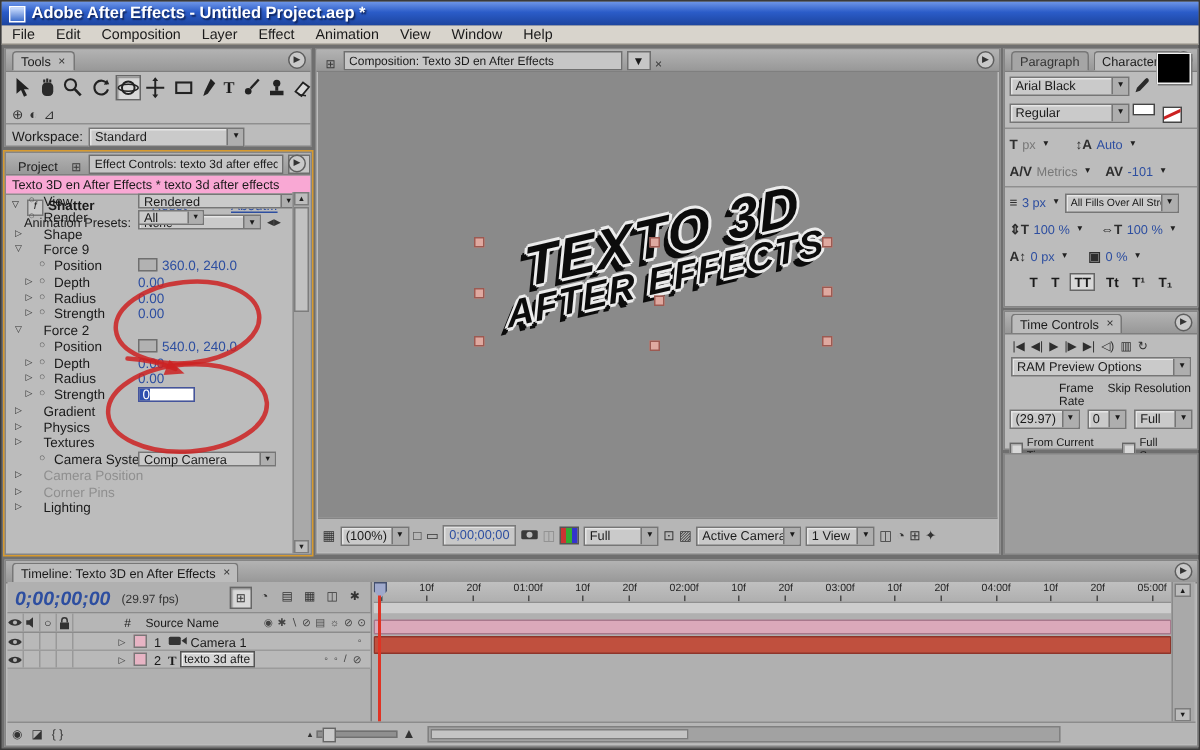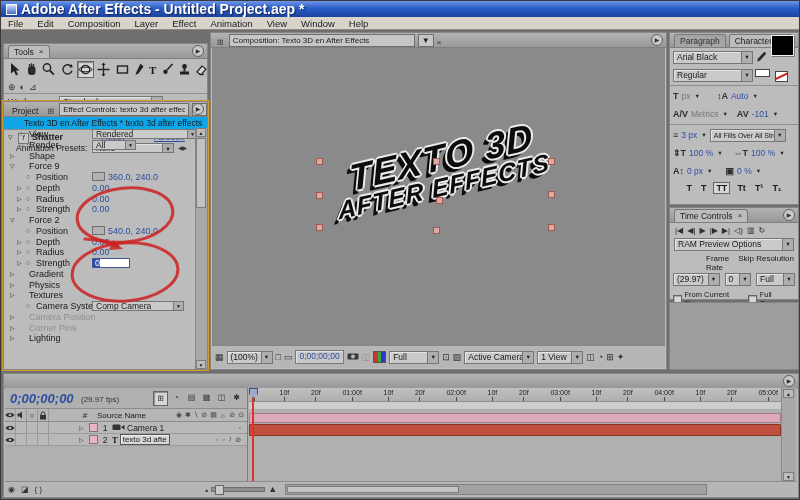--- a/index.html
+++ b/index.html
@@ -3,21 +3,21 @@
 <meta charset="utf-8">
 <style>
   html,body{margin:0;padding:0;background:#555;}
   .window{position:relative;width:800px;height:500px;background:#6f6f6f;overflow:hidden;
           font-family:"Liberation Sans",sans-serif;color:#1a1a1a;border:1px solid #3a3a3a;box-sizing:border-box;}
   
   .titlebar{position:absolute;left:0;top:0;width:800px;height:16px;
             background:linear-gradient(#6f97e8,#2b5cc8 45%,#1c449e);display:flex;align-items:center;gap:4px;
             padding:0 5px;box-sizing:border-box;}
   .titlebar .app-ico{width:11px;height:11px;background:linear-gradient(#cfe0ff,#3f6ecb);border:1px solid #fff;box-sizing:border-box;}
-  .titlebar .ttl{color:#fff;font-size:14px;font-weight:bold;text-shadow:1px 1px 1px #10255c;white-space:nowrap;}
+  .titlebar .ttl{color:#fff;font-size:11px;font-weight:bold;text-shadow:1px 1px 1px #10255c;white-space:nowrap;}
   .menubar{position:absolute;left:0;top:16px;width:800px;height:13px;background:#d8d4cc;border-bottom:1px solid #8f8b83;
            display:flex;align-items:center;font-size:9.5px;box-sizing:border-box;}
   .menu-item{padding:0 7px;}
   
   .panel{position:absolute;background:#bcbcbc;border:1px solid #858585;box-sizing:border-box;}
   .tabstrip{position:relative;height:14px;background:linear-gradient(#b3b3b3,#989898);border-bottom:1px solid #7f7f7f;
             display:flex;align-items:flex-end;gap:3px;padding-left:4px;}
   .tab{height:12px;line-height:12px;font-size:8.5px;padding:0 5px;background:#bcbcbc;border:1px solid #777;border-bottom:none;
        border-radius:3px 3px 0 0;display:flex;align-items:center;gap:3px;white-space:nowrap;}
   .tab.inactive{background:#a5a5a5;color:#333;}
@@ -28,30 +28,30 @@
   .boxtab{height:11px;line-height:11px;font-size:8px;background:#c6c6c6;border:1px solid #6f6f6f;padding:0 3px;
           white-space:nowrap;overflow:hidden;display:flex;align-items:center;text-align:right;}
   .mini-ico{font-size:8px;color:#3a3a3a;margin:0 2px;}
   .combo{position:relative;background:#cacaca;border:1px solid #767676;box-shadow:inset 1px 1px 0 #e6e6e6;
          font-size:8.5px;line-height:11px;height:13px;box-sizing:border-box;padding:0 13px 0 3px;white-space:nowrap;overflow:hidden;}
   .combo::after{content:"▼";position:absolute;right:0;top:0;width:10px;height:100%;font-size:5.5px;line-height:11px;text-align:center;
                 color:#1a1a1a;background:#aeaeae;border-left:1px solid #767676;}
   .link{color:#2d4ea0;text-decoration:underline;}
   .pressed{background:#d8d8d8;border:1px solid #666;box-shadow:inset 1px 1px 1px #8a8a8a;}
   
-  #tools-panel{left:2px;top:42px;width:205px;height:66px;}
+  #tools-panel{left:2px;top:31px;width:205px;height:66px;}
   .tools-row{display:flex;align-items:center;height:21px;padding:0 3px;gap:2px;}
   .tool{width:15px;height:15px;display:flex;align-items:center;justify-content:center;}
   .tool svg{display:block;}
   .tgap{width:6px;}
   .tools-sub{display:flex;align-items:center;height:13px;padding:0 4px;gap:4px;border-bottom:1px solid #8f8f8f;font-size:9px;color:#333;}
   .ws-row{display:flex;align-items:center;height:16px;padding:0 4px;font-size:9px;gap:4px;}
   
   #ec-panel{left:2px;top:100px;width:205px;height:269px;outline:1px solid #d79a2e;overflow:hidden;}
-  .ec-crumb{height:12px;line-height:12px;font-size:8.5px;padding-left:20px;background:#0ea5e9;border-bottom:1px solid #8c8c8c;
+  .ec-crumb{height:12px;line-height:12px;font-size:8.5px;padding-left:4px;background:#f9a8d4;border-bottom:1px solid #8c8c8c;
             white-space:nowrap;overflow:hidden;}
   .ec-rows{position:absolute;left:0;top:27px;right:11px;}
   .ec-row{position:relative;height:10.75px;line-height:10.75px;font-size:9px;display:flex;padding-left:6px;}
   .ec-row .twirl{width:9px;font-size:6px;color:#2e2e2e;}
   .ec-row .sw{width:10px;font-size:7px;color:#555;}
   .ec-row .lbl{white-space:nowrap;}
   .ec-row.ind{padding-left:13px;}
   .ec-row.disabled .lbl{color:#8f8f8f;}
   .ec-row .val{position:absolute;left:88px;top:0;color:#2d4ea0;white-space:nowrap;}
   .ec-row.dd .val{background:#cacaca;border:1px solid #767676;color:#1a1a1a;height:10px;line-height:9px;font-size:8.5px;
@@ -589,20 +589,23 @@
       <span>From Current Time</span>
       <span class="chk" style="margin-left:2px;"></span>
       <span>Full Screen</span>
     </div>
   </div>
 
   <div id="dock-empty"></div>
 
   <div class="panel" id="timeline-panel">
     <div class="tabstrip">
+      <span class="tab close">
+          <span>Timeline: Texto 3D en After Effects</span>
+        </span>
       <span class="pmenu"></span>
     </div>
     <div class="tl-body">
 
       <div class="tl-left">
         <div class="tl-head">
           <span class="tl-timecode">0;00;00;00</span>
           <span class="tl-fps">(29.97 fps)</span>
           <span class="tl-btns">
 

